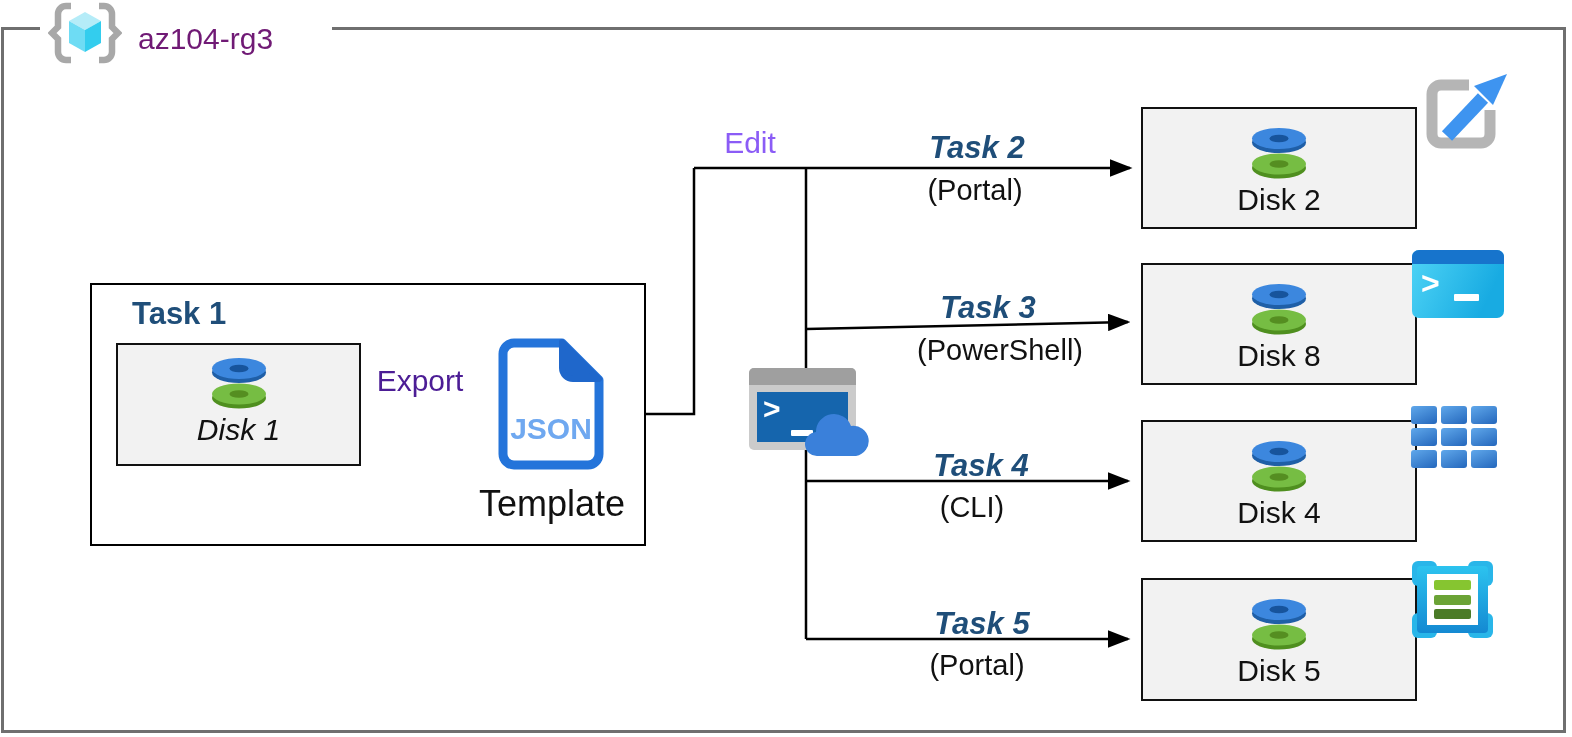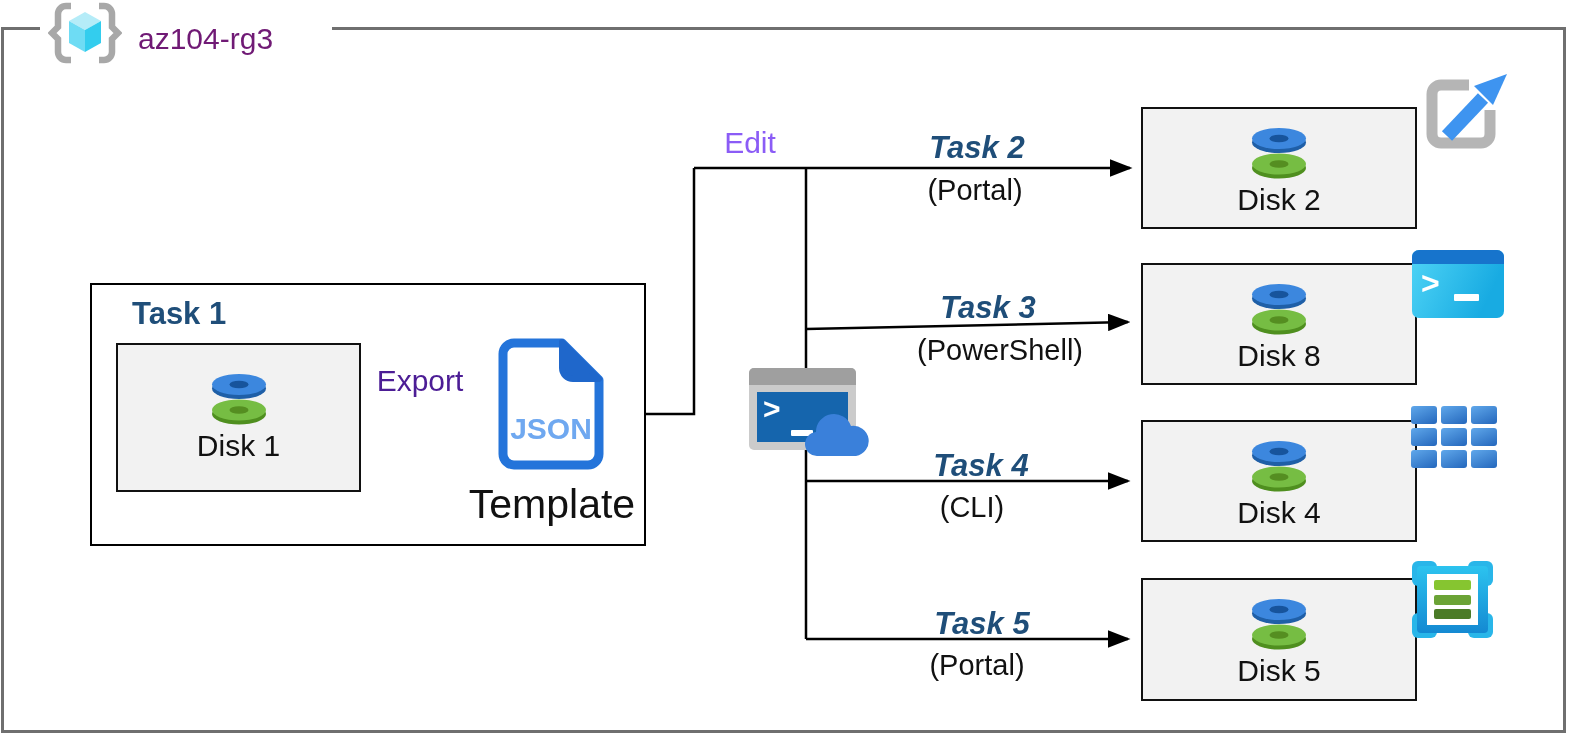--- a/index.html
+++ b/index.html
@@ -13,24 +13,24 @@
   #rg-mask{left:40px;top:18px;width:292px;height:26px;background:#fff;z-index:2;}
   #rg-icon{left:48px;top:2px;width:74px;height:62px;z-index:3;}
   #rg-label{left:138px;top:22px;font-size:30px;color:#701a75;z-index:3;}
   
   #task1-box{left:90px;top:283px;width:556px;height:263px;background:#fff;
     border:2.5px solid #000;box-sizing:border-box;z-index:2;}
   #task1-title{left:132px;top:296px;font-size:31px;font-weight:bold;color:#1F4E79;z-index:4;}
   .disk-box{background:#F2F2F2;border:2px solid #111;box-sizing:border-box;z-index:2;
     display:flex;flex-direction:column;align-items:center;justify-content:flex-start;}
   .disk-box .disk-label{font-size:30px;color:#111;margin-top:4px;}
-  #disk1-box{left:116px;top:343px;width:245px;height:149px;padding-top:24px;}
+  #disk1-box{left:116px;top:343px;width:245px;height:123px;padding-top:8px;font-style:italic;}
   #export-label{left:420px;top:381px;font-size:30px;color:#4c1d95;z-index:4;}
   #json-icon{left:494px;top:338px;width:114px;height:132px;z-index:3;}
-  #template-label{left:552px;top:504px;font-size:41px;color:#111;z-index:4;}
+  #template-label{left:552px;top:504px;font-size:36px;color:#111;z-index:4;}
   #edit-label{left:750px;top:143px;font-size:30px;color:#8b5cf6;z-index:4;text-align:center;}
   
   .task-label{font-size:31px;font-weight:bold;color:#1F4E79;z-index:4;font-style:italic;}
   .method-label{font-size:29px;color:#111;z-index:4;}
   
   .disk-box-r{left:1141px;width:276px;height:122px;padding-top:14px;}
   
   #cloudshell-icon{left:749px;top:368px;width:118px;height:90px;z-index:5;}
   #cs-frame{left:0;top:0;width:107px;height:82px;background:#CBCBCB;border-radius:5px;}
   #cs-titlebar{left:0;top:0;width:107px;height:17px;background:#9F9F9F;border-radius:5px 5px 0 0;}

